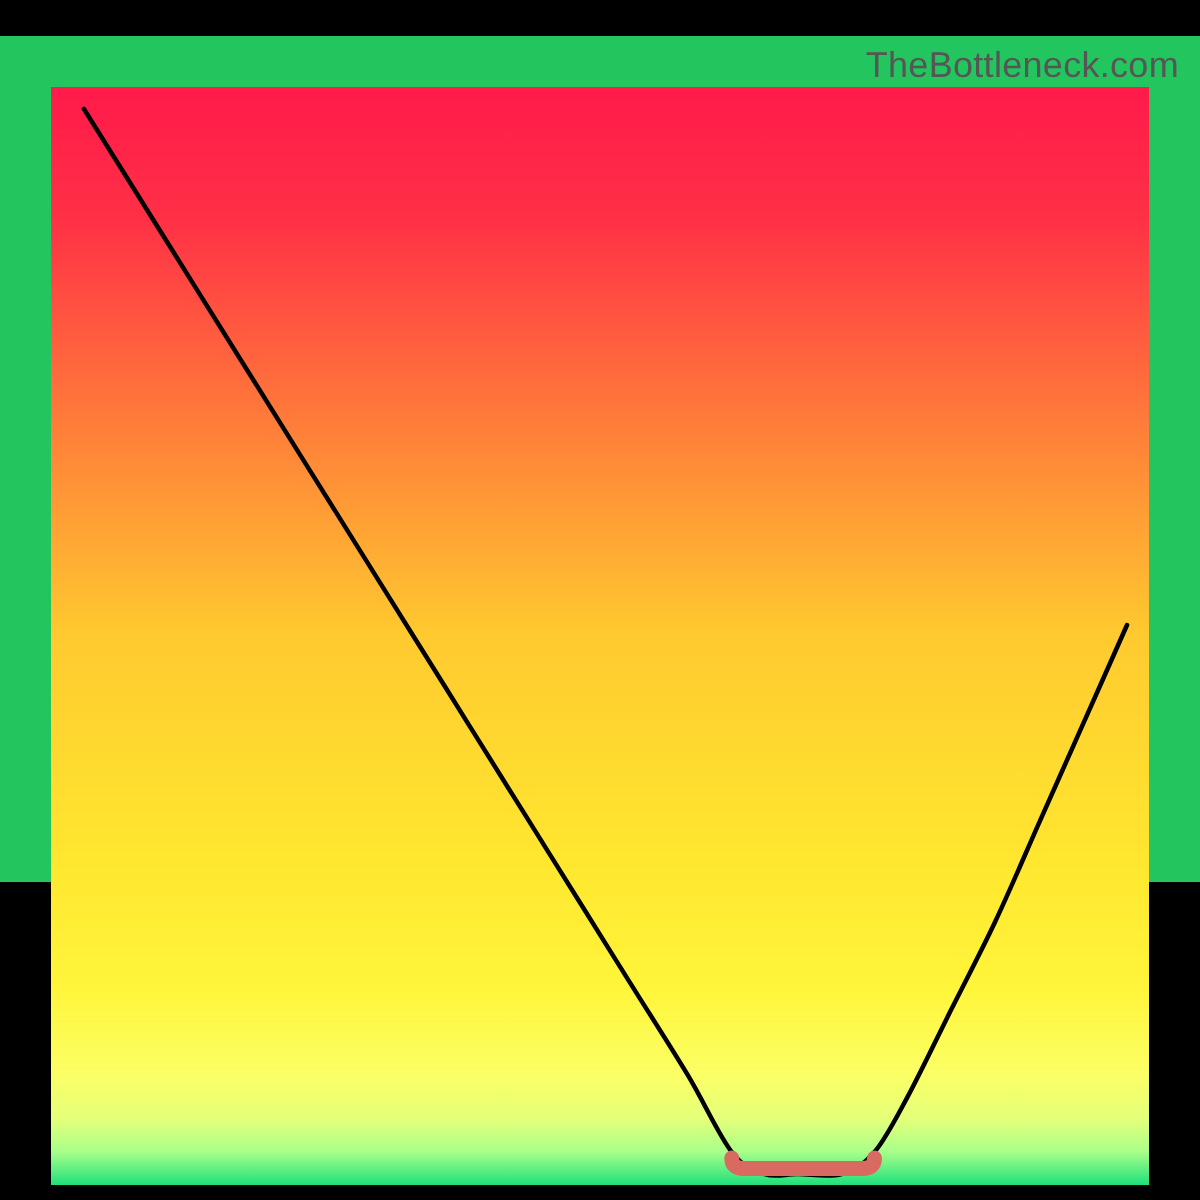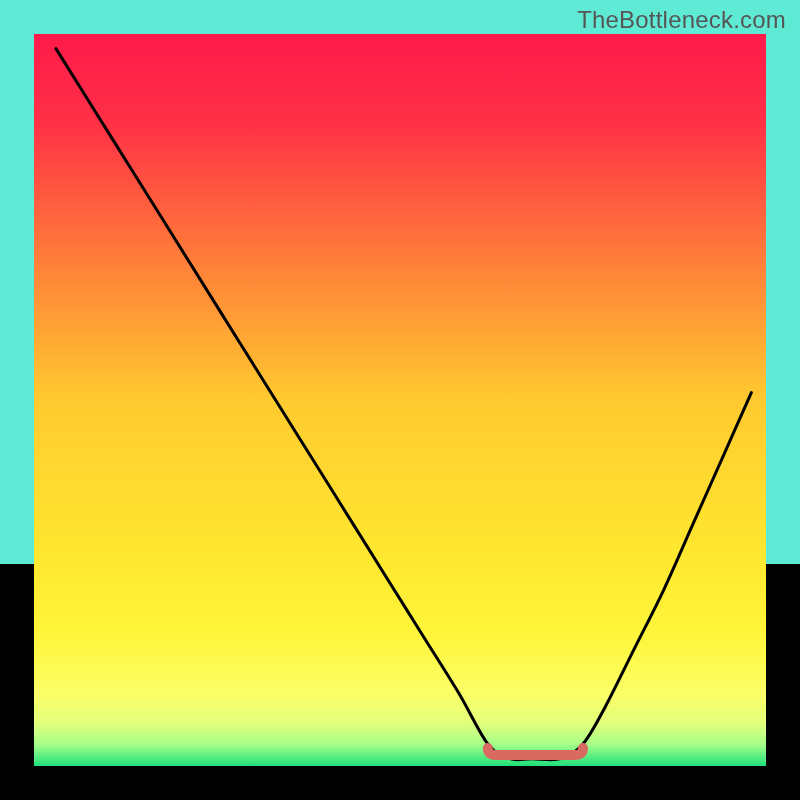--- a/index.html
+++ b/index.html
@@ -1,21 +1,22 @@
 <!DOCTYPE html>
 <html><head>
 <meta charset="utf-8">
 <style>
   * { margin: 0; padding: 0; box-sizing: border-box; }
   html, body { width: 800px; height: 800px; overflow: hidden; background: #000; }
   .container {
     width: 800px;
     height: 564px;
     position: relative;
-    background: #5eead4;
+    background: #22c55e;
+    margin-top: 24px;
   }
   .watermark {
     position: absolute;
     top: 6px;
     right: 14px;
     font-family: Arial, Helvetica, sans-serif;
     font-size: 24px;
     color: #565656;
     font-weight: 400;
     letter-spacing: 0.2px;

